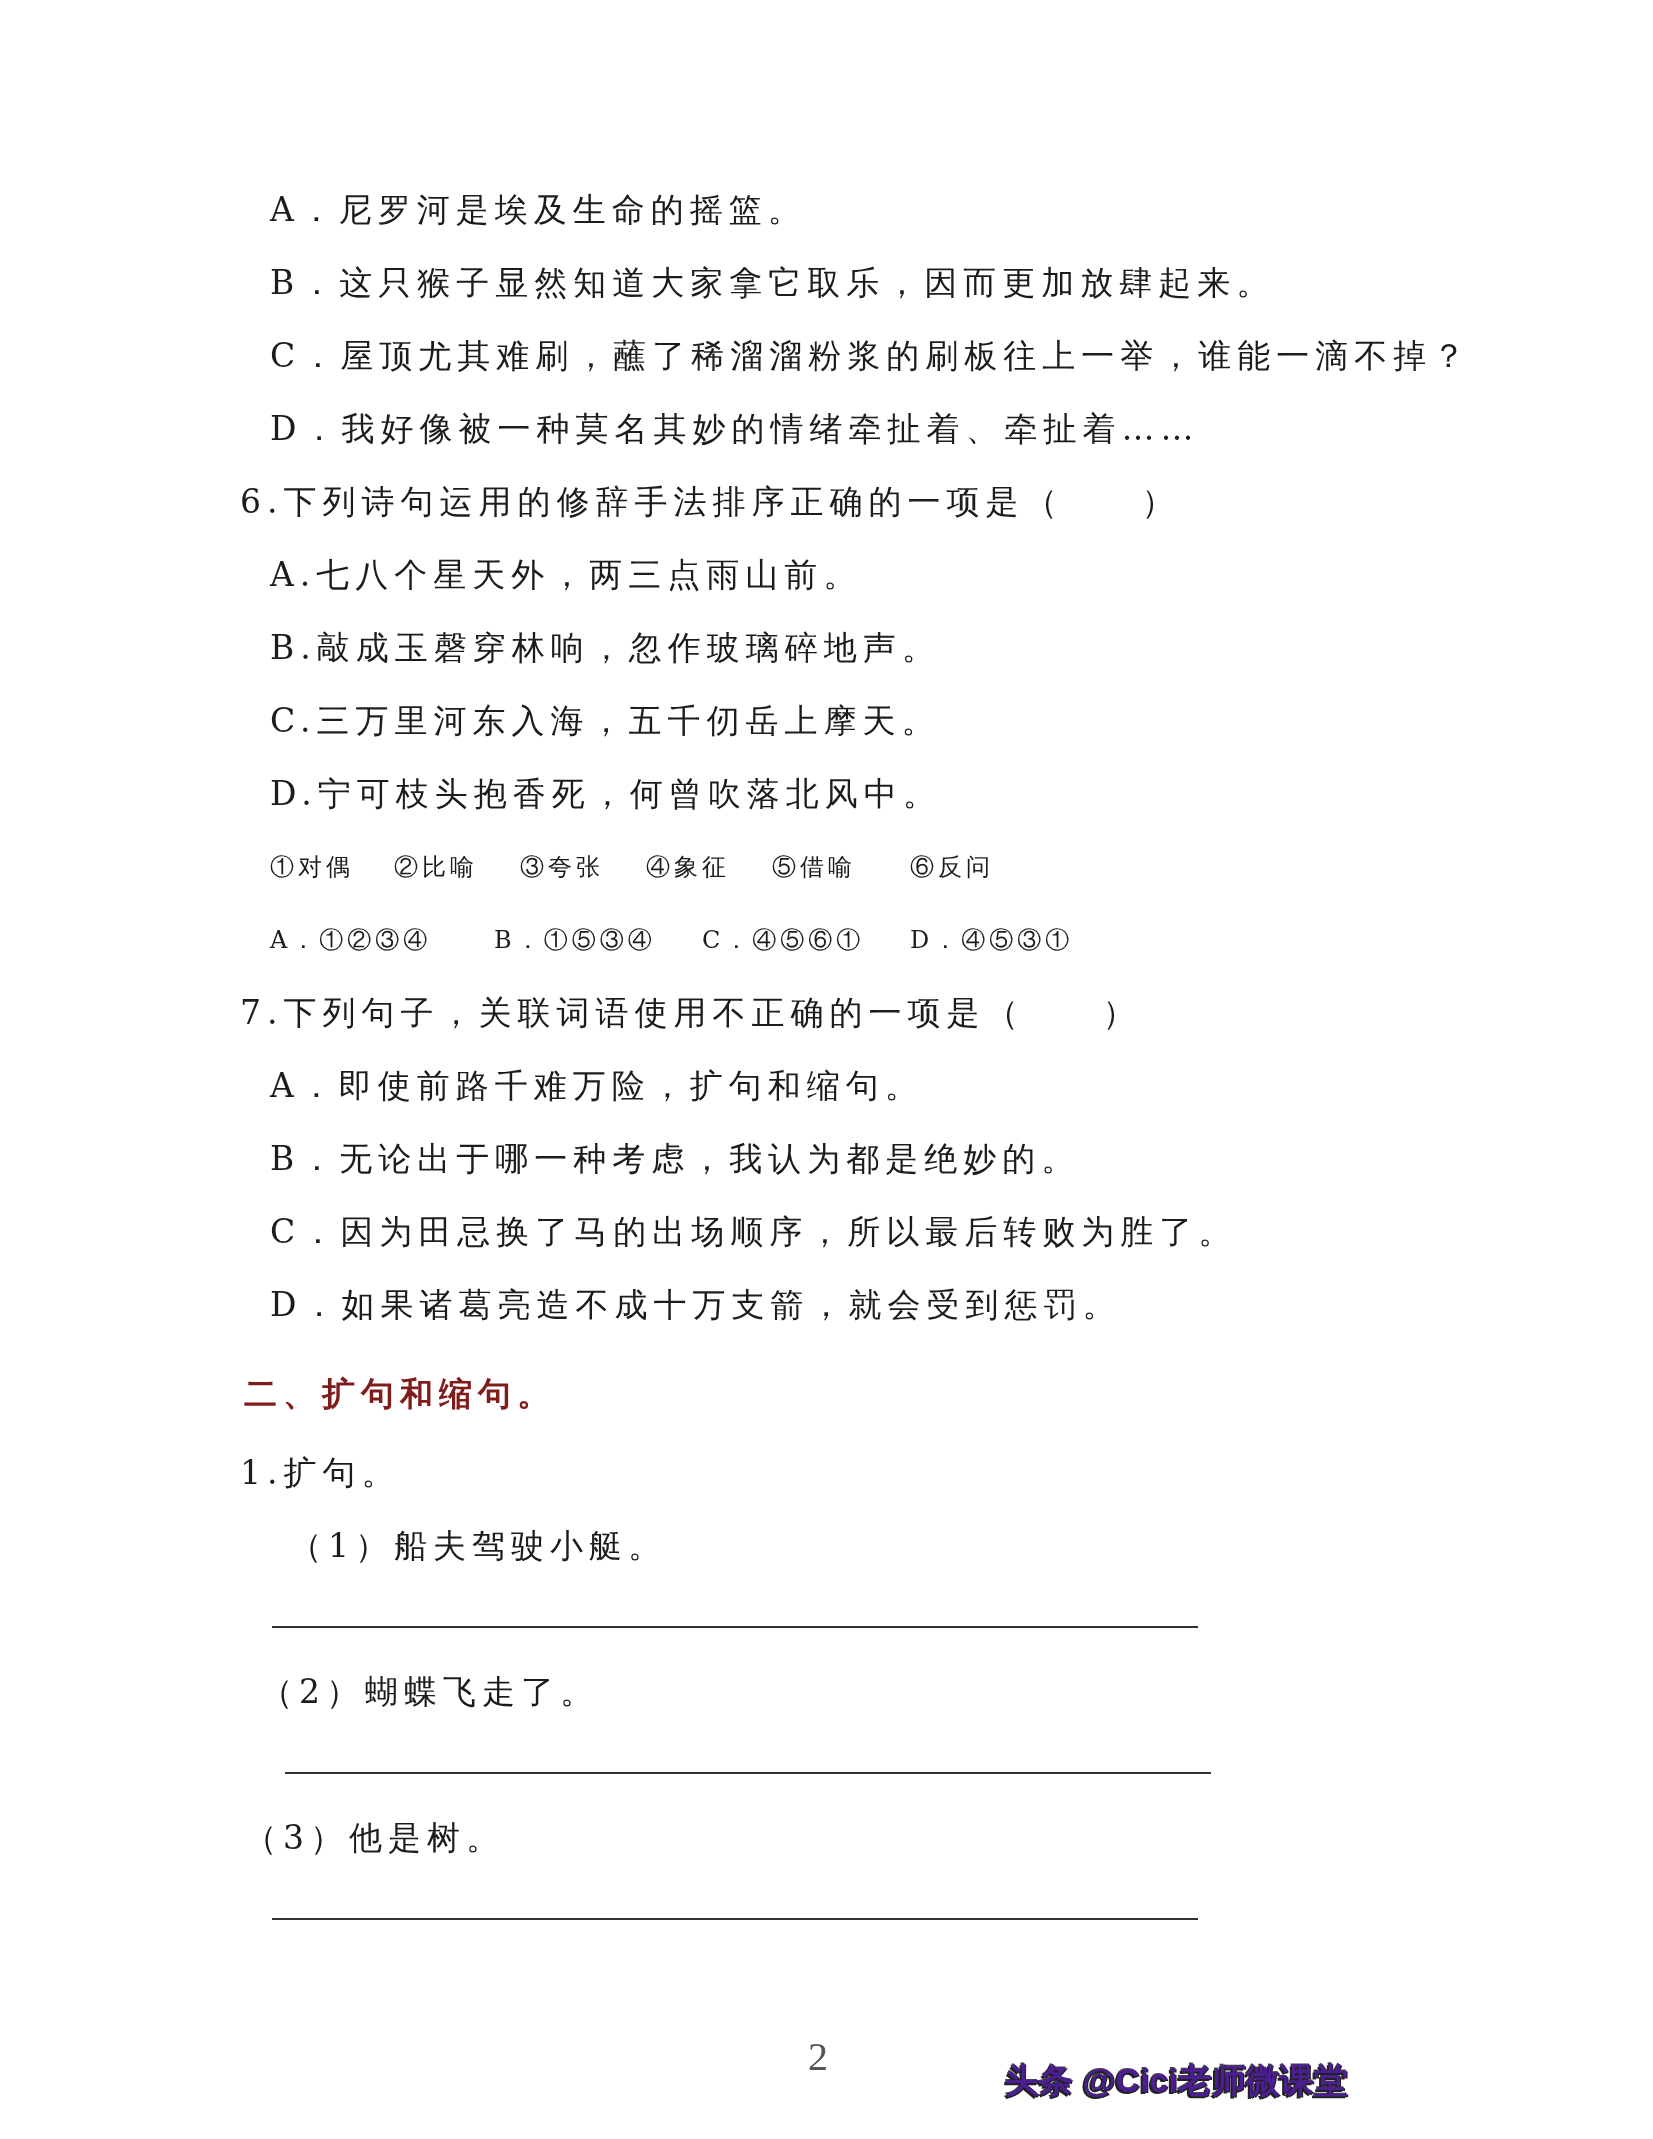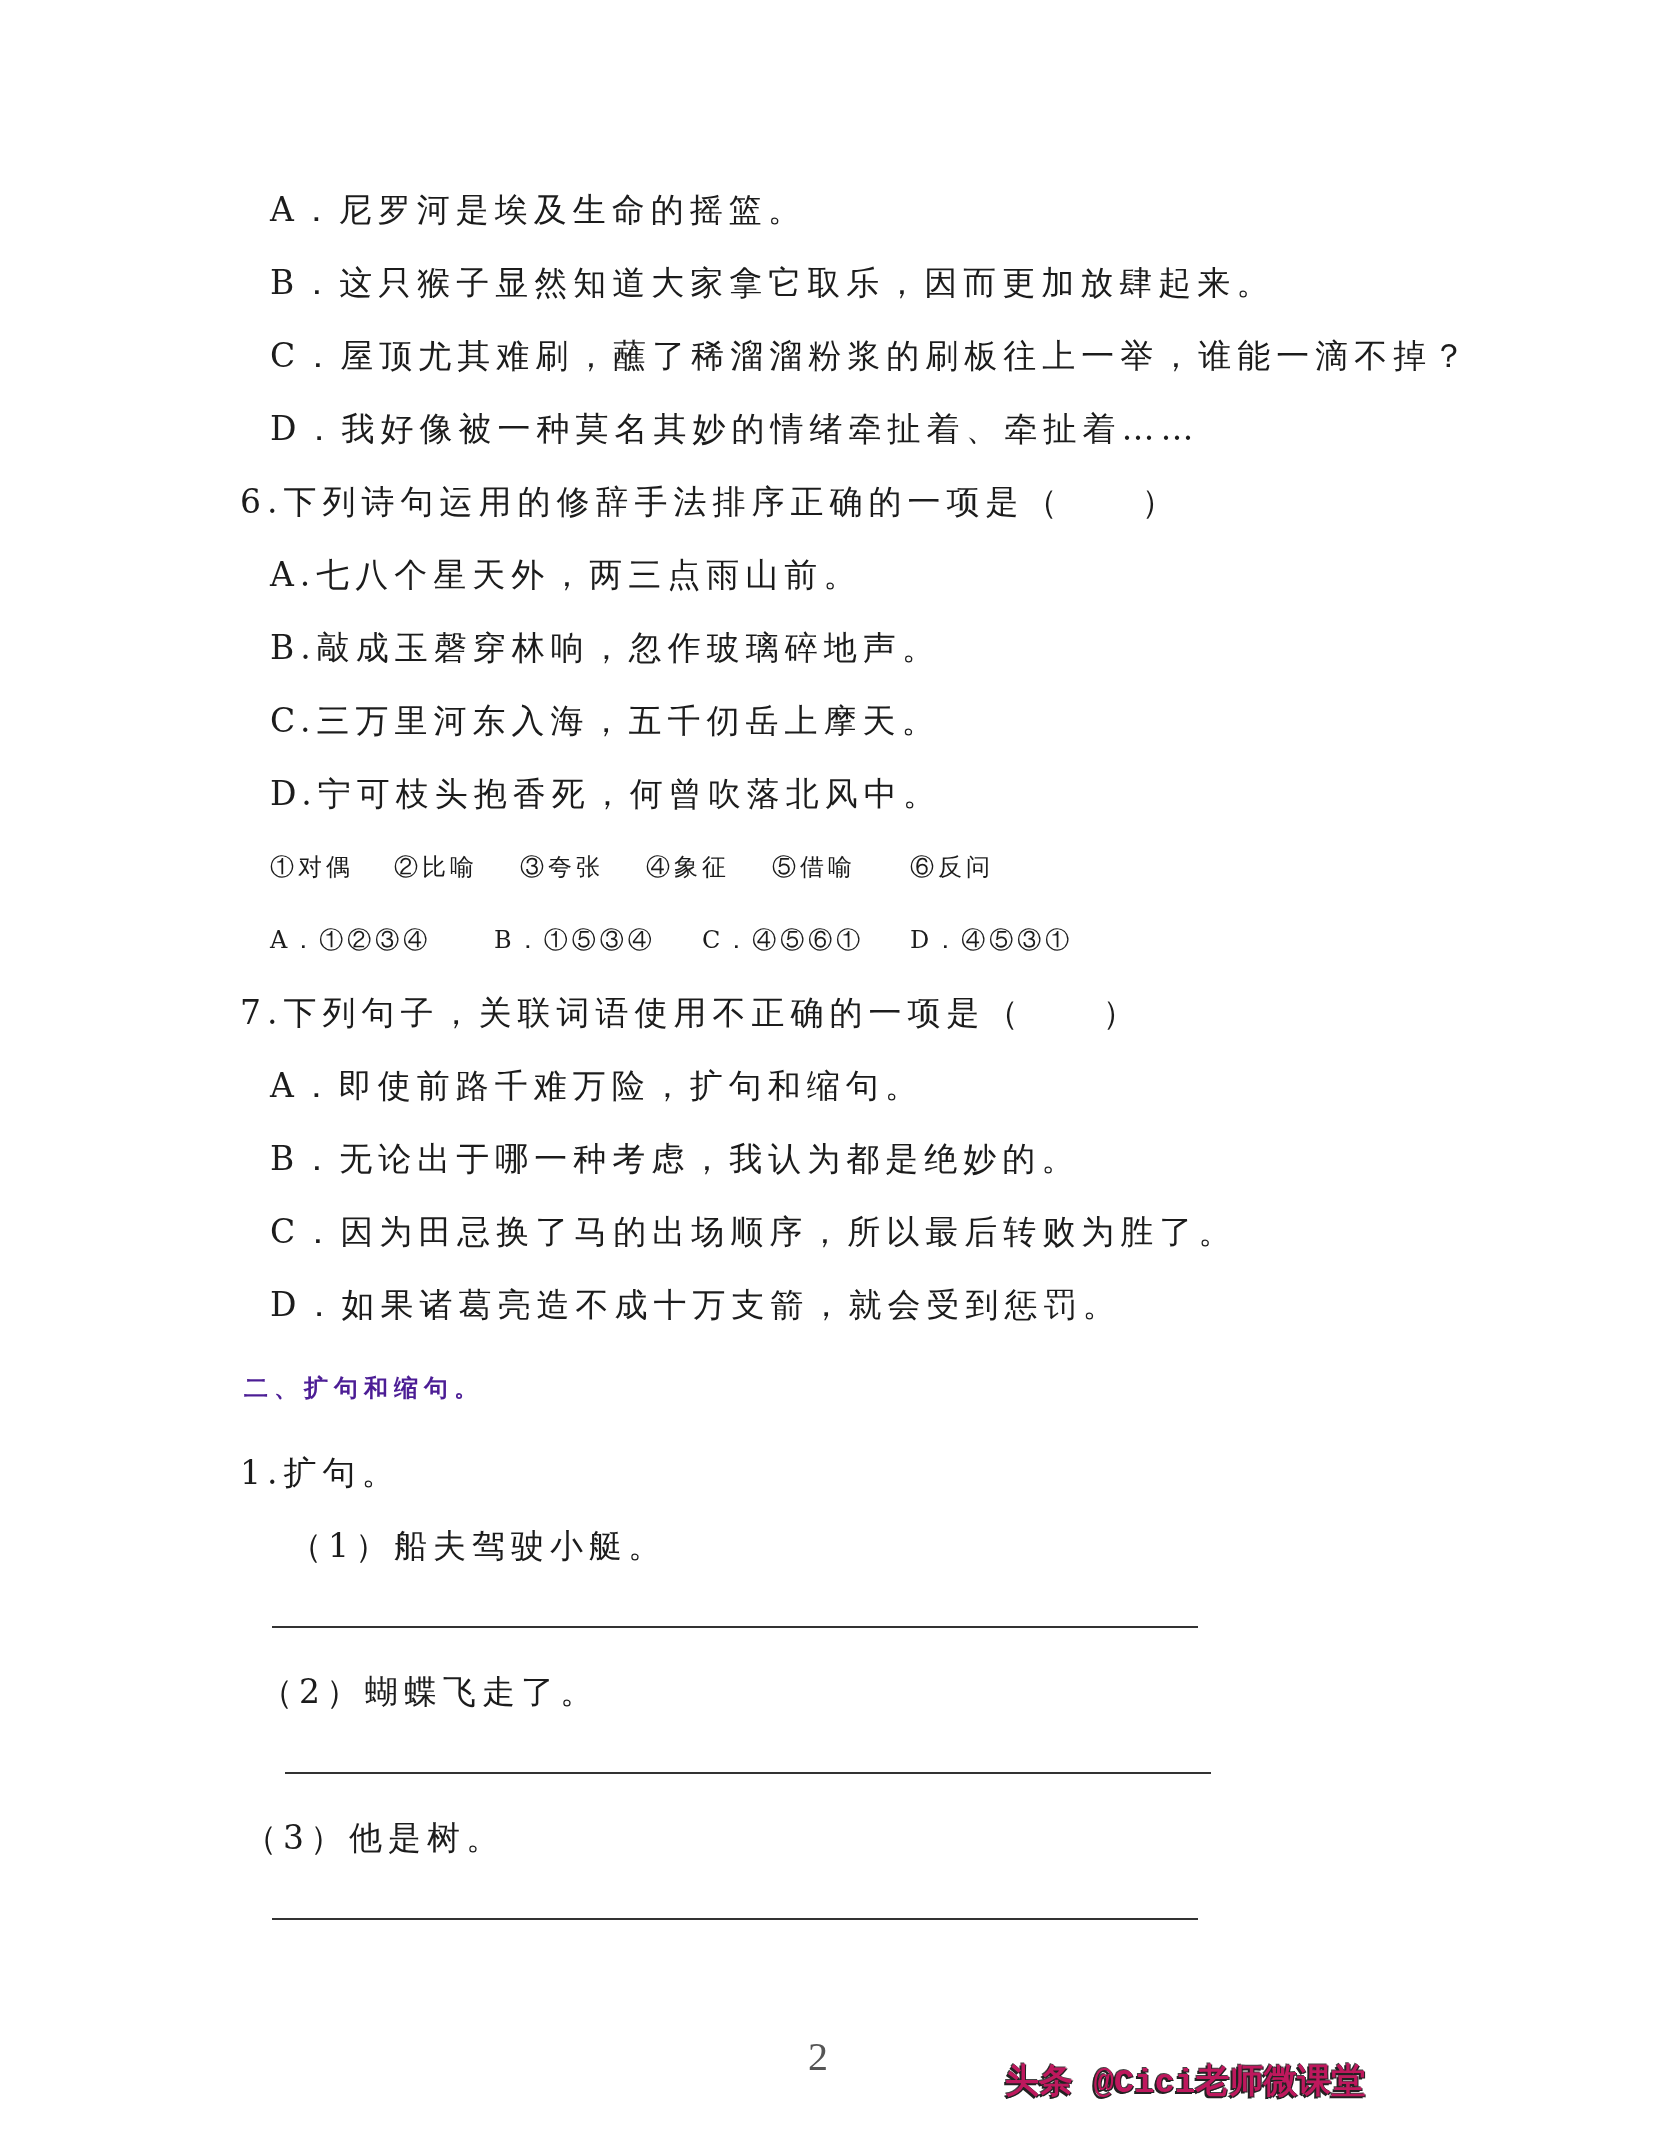--- a/index.html
+++ b/index.html
@@ -20,25 +20,25 @@
       font-size: 33px;
       letter-spacing: 6px;
       white-space: nowrap;
       line-height: 32px;
     }
     .q { left: 240px; }
     .opt { left: 270px; }
     .heading {
       position: absolute;
       left: 244px;
-      font-size: 24px;
+      font-size: 33px;
       font-weight: bold;
       letter-spacing: 6px;
       font-family: "DejaVu Sans", "Liberation Sans", sans-serif;
-      color: #4c1d95;
+      color: #7f1d1d;
       white-space: nowrap;
     }
     .rhet-row, .ans-row {
       position: absolute;
       left: 270px;
       font-size: 24px;
       white-space: nowrap;
       line-height: 32px;
     }
     .rhet-row span, .ans-row span {
@@ -57,22 +57,22 @@
       top: 2033px;
       font-size: 40px;
       font-family: "Liberation Serif", "DejaVu Serif", serif;
       color: #555;
     }
     .watermark {
       position: absolute;
       left: 1005px;
       top: 2058px;
       font-size: 34px;
-      font-family: Liberation Mono, monospace;
-      color: #be185d;
+      font-family: Liberation Sans, sans-serif;
+      color: #4c1d95;
       font-weight: bold;
       text-shadow: -2px 2px 0 #222, 1px 1px 0 #222, -1px -1px 0 #444;
       white-space: nowrap;
     }
   </style>
 </head>
 <body>
 
 <div class="line opt" style="top:194px;">A．尼罗河是埃及生命的摇篮。</div>
 <div class="line opt" style="top:267px;">B．这只猴子显然知道大家拿它取乐，因而更加放肆起来。</div>

